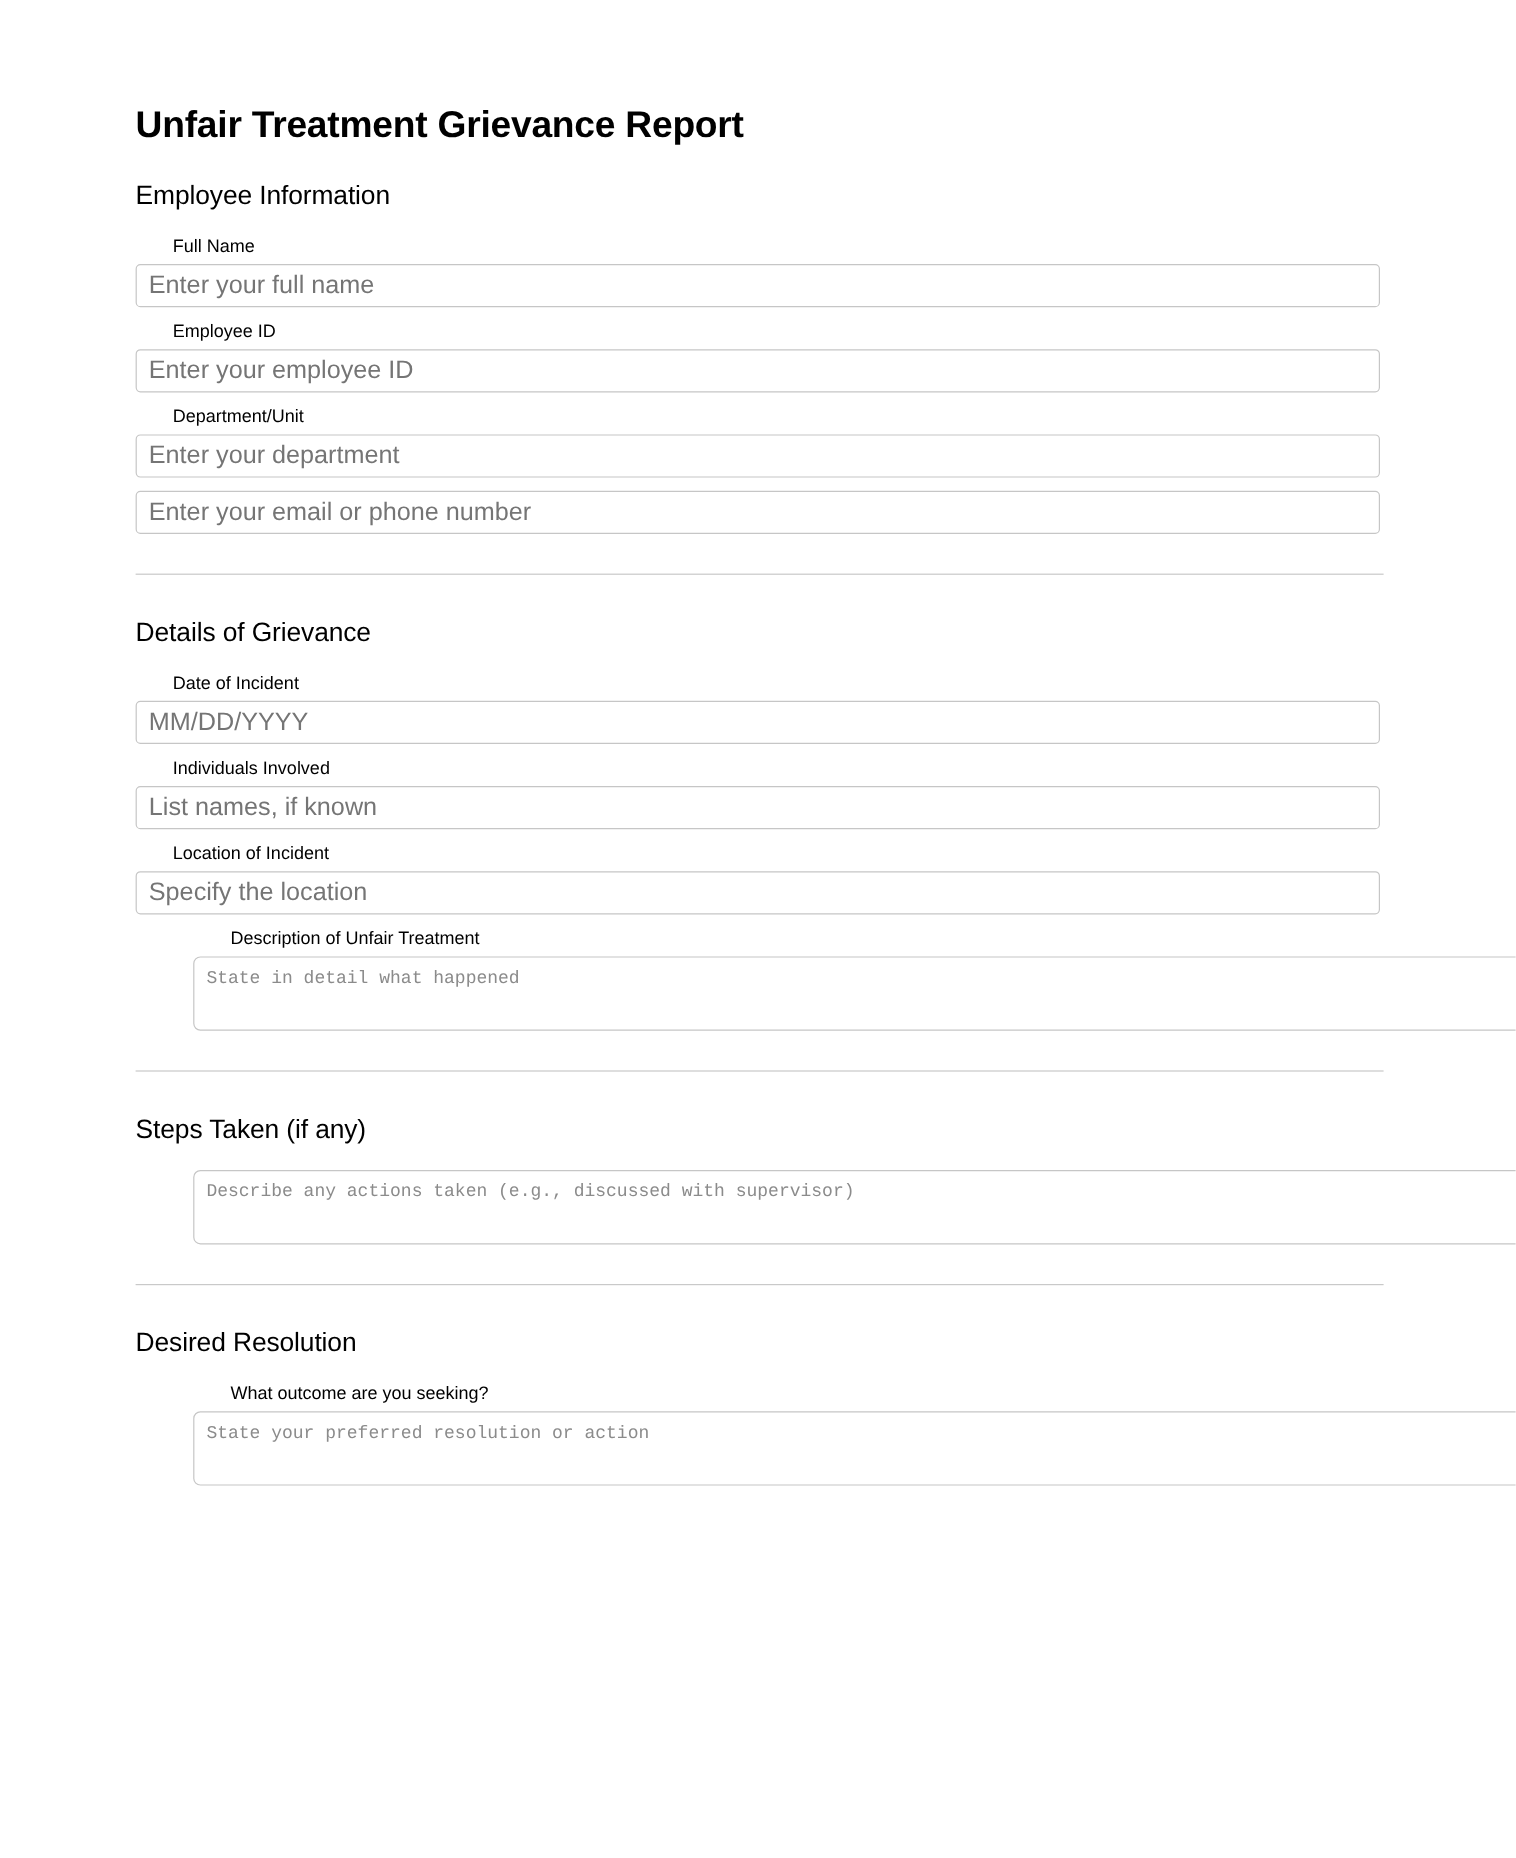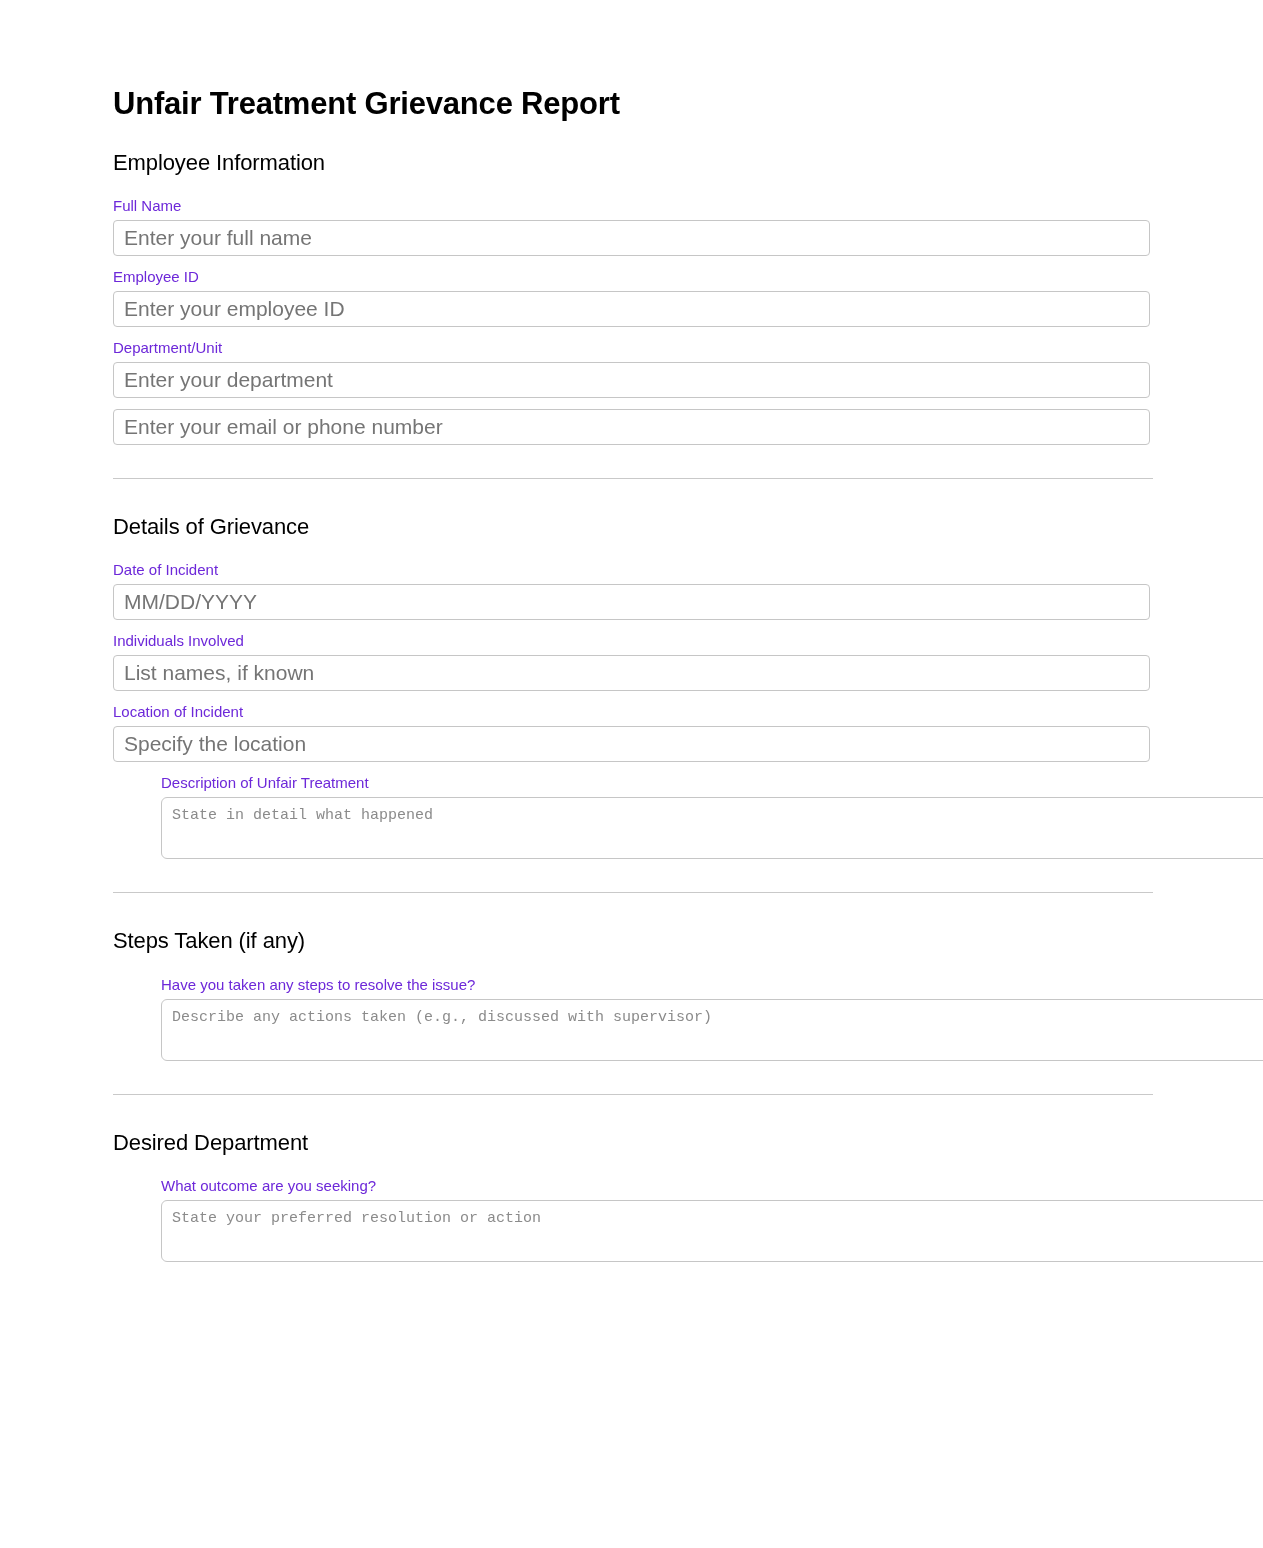--- a/index.html
+++ b/index.html
@@ -49,22 +49,23 @@
     margin: 33px 0 35px 0;
     width: 1040px;
   }
   .field {
     margin-bottom: 11px;
   }
   .field-label {
     display: block;
     font-size: 15px;
     line-height: 19px;
-    color: #6d28d9;
+    color: #000000;
     margin-bottom: 5px;
+    margin-left: 31px;
   }
   .text-input {
     display: block;
     width: 1037px;
     height: 36px;
     box-sizing: border-box;
     border: 1px solid #c6c6c6;
     border-radius: 4px;
     background: #ffffff;
     padding: 0 10px;
@@ -163,29 +164,28 @@
         <textarea class="text-area" placeholder="State in detail what happened" style=""></textarea>
       </div>
     </div>
 
     <hr class="divider">
 
     <div class="section section-steps">
       <h2 class="section-heading">Steps Taken (if any)</h2>
 
       <div class="field textarea-field">
-        <label class="field-label">Have you taken any steps to resolve the issue?</label>
         <textarea class="text-area" placeholder="Describe any actions taken (e.g., discussed with supervisor)" style=""></textarea>
       </div>
     </div>
 
     <hr class="divider">
 
     <div class="section section-resolution">
-      <h2 class="section-heading">Desired Department</h2>
+      <h2 class="section-heading">Desired Resolution</h2>
 
       <div class="field textarea-field">
         <label class="field-label">What outcome are you seeking?</label>
         <textarea class="text-area" placeholder="State your preferred resolution or action" style=""></textarea>
       </div>
     </div>
 
   </div>
 </div>
 

